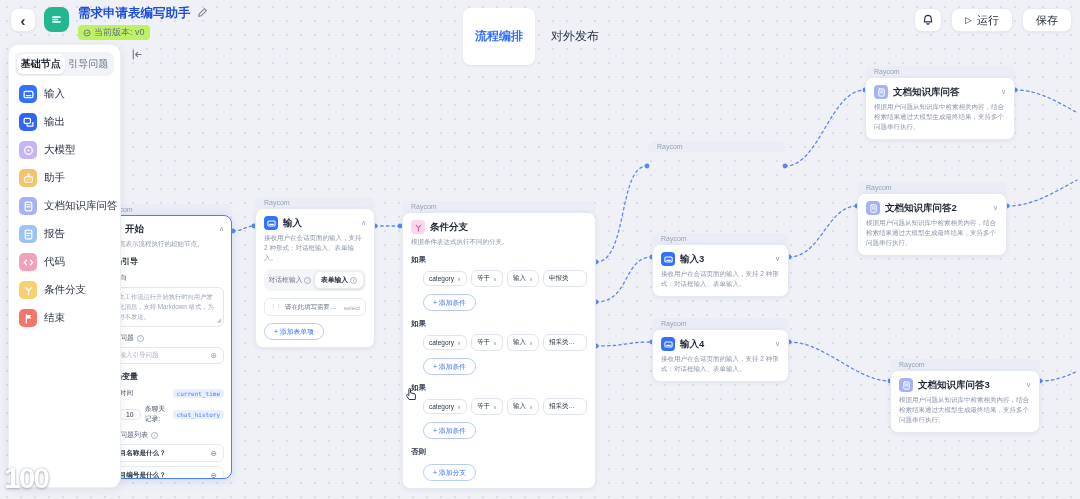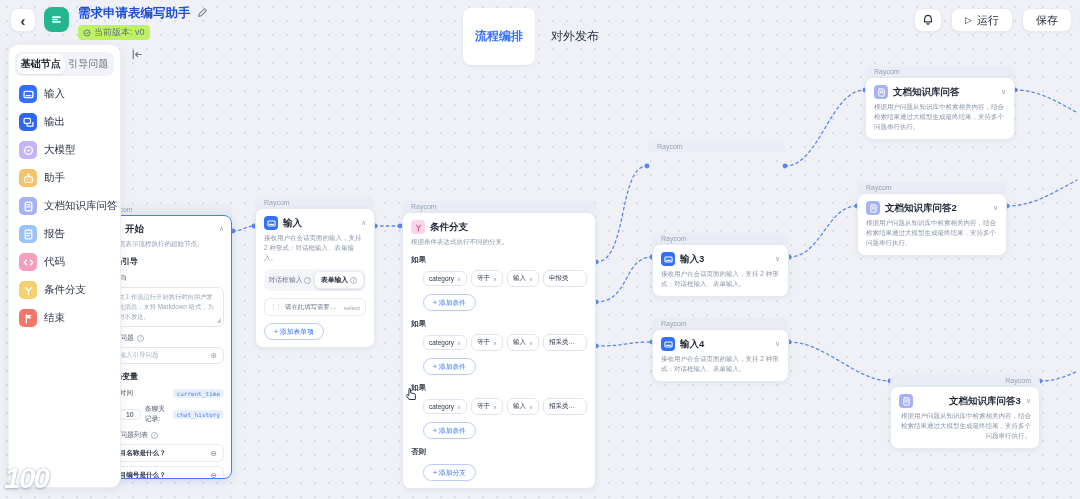--- a/index.html
+++ b/index.html
@@ -112,21 +112,21 @@
   .pill.value span { overflow:hidden; text-overflow:ellipsis; white-space:nowrap; }
   .cond-add { margin-left:12px; }
 
   
   .edges { position:absolute; inset:0; z-index:1; }
 
   
   .watermark { position:absolute; left:4px; bottom:4px; z-index:40; display:flex;
     align-items:baseline; gap:6px; color:#ffffff; opacity:.96;
     text-shadow:0 1px 3px rgba(110,120,145,.55), 0 0 1px rgba(110,120,145,.8); }
-  .wm-logo { font-size:30px; font-weight:800; font-style:italic; letter-spacing:-2px; }
+  .wm-logo { font-size:30px; font-weight:800; letter-spacing:-2px; }
   .wm-text { font-size:29px; font-weight:800; letter-spacing:2px; }
 
   .cursor-hand { position:absolute; left:404px; top:386px; z-index:25; }
 </style>
 </head>
 <body>
 <div class="canvas-dots"></div>
 
 <svg class="edges" width="1080" height="499">
   <g stroke="#5b86f7" stroke-width="1.3" fill="none" stroke-dasharray="2.5 3.2" stroke-linecap="round">
@@ -536,21 +536,21 @@
             <path d="M3.5 3.4h3M3.5 5.4h3"></path>
           </svg>
       </span>
       <span class="node-title">文档知识库问答2</span>
       <span class="node-chev">∨</span>
     </div>
     <div class="node-desc">根据用户问题从知识库中检索相关内容，结合检索结果通过大模型生成最终结果，支持多个问题串行执行。</div>
   </div>
 </div>
 
-<div class="node" style="left:890px; top:375px; width:150px;text-align:right;">
+<div class="node" style="left:890px; top:359px; width:150px;">
   <div class="node-tag">Raycom</div>
   <div class="node-card">
     <div class="node-head">
       <span class="node-ic c-peri">
         <svg width="9" height="9" viewBox="0 0 10 10" fill="none" stroke="#fff" stroke-width="1.1" stroke-linecap="round">
             <rect x="2" y="1" width="6" height="8" rx="1"></rect>
             <path d="M3.5 3.4h3M3.5 5.4h3"></path>
           </svg>
       </span>
       <span class="node-title">文档知识库问答3</span>

